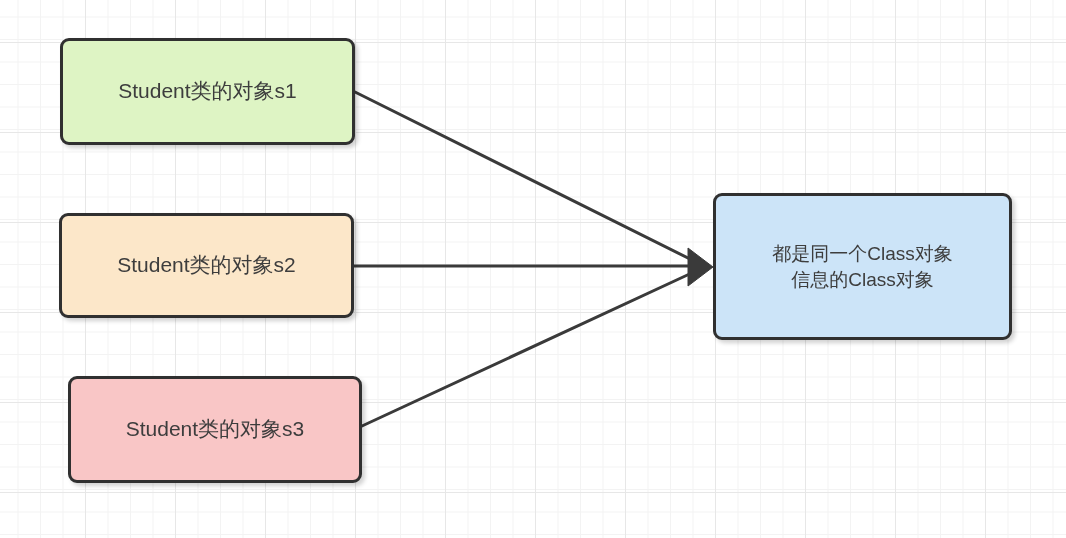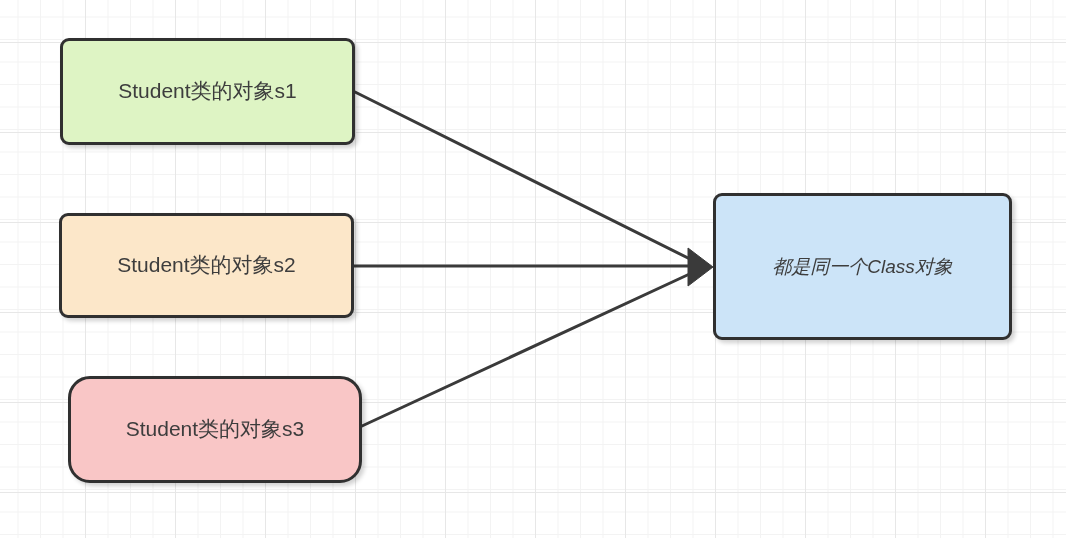--- a/index.html
+++ b/index.html
@@ -34,22 +34,22 @@
     flex-direction: column;
     align-items: center;
     justify-content: center;
     text-align: center;
     color: #3d3d3d;
     box-shadow: 3px 3px 4px rgba(0,0,0,0.18);
   }
   .node-label { font-size: 21px; line-height: 1.25; }
   .node-s1 { left: 60px;  top: 38px;  width: 295px; height: 107px; }
   .node-s2 { left: 59px;  top: 213px; width: 295px; height: 105px; }
-  .node-s3 { left: 68px;  top: 376px; width: 294px; height: 107px; border-radius: 22px; }
-  .node-class { left: 713px; top: 193px; width: 299px; height: 147px; font-style: italic; }
+  .node-s3 { left: 68px;  top: 376px; width: 294px; height: 107px; }
+  .node-class { left: 713px; top: 193px; width: 299px; height: 147px; }
   .node-class .node-line { font-size: 19px; line-height: 26px; }
 </style>
 </head>
 <body>
 
 <div class="canvas" style="--minor: #f3f3f3; --major: #e7e7e7;">
 
   <svg class="edges" viewBox="0 0 1066 538">
     <line x1="355" y1="92" x2="696" y2="262" style="stroke: rgb(58, 58, 58);"></line>
     <line x1="354" y1="266" x2="696" y2="266" style="stroke: rgb(58, 58, 58);"></line>
@@ -64,15 +64,16 @@
   <div class="node node-s2" style="background: rgb(252, 231, 201); border-color: rgb(48, 48, 48); align-items: center;">
     <span class="node-label">Student类的对象s2</span>
   </div>
 
   <div class="node node-s3" style="background: rgb(249, 198, 198); border-color: rgb(48, 48, 48);">
     <span class="node-label">Student类的对象s3</span>
   </div>
 
   <div class="node node-class" style="background: rgb(204, 228, 248); border-color: rgb(48, 48, 48);">
     <span class="node-line">都是同一个Class对象</span>
+    <span class="node-line">信息的Class对象</span>
   </div>
 
 </div>
 
 </body></html>

